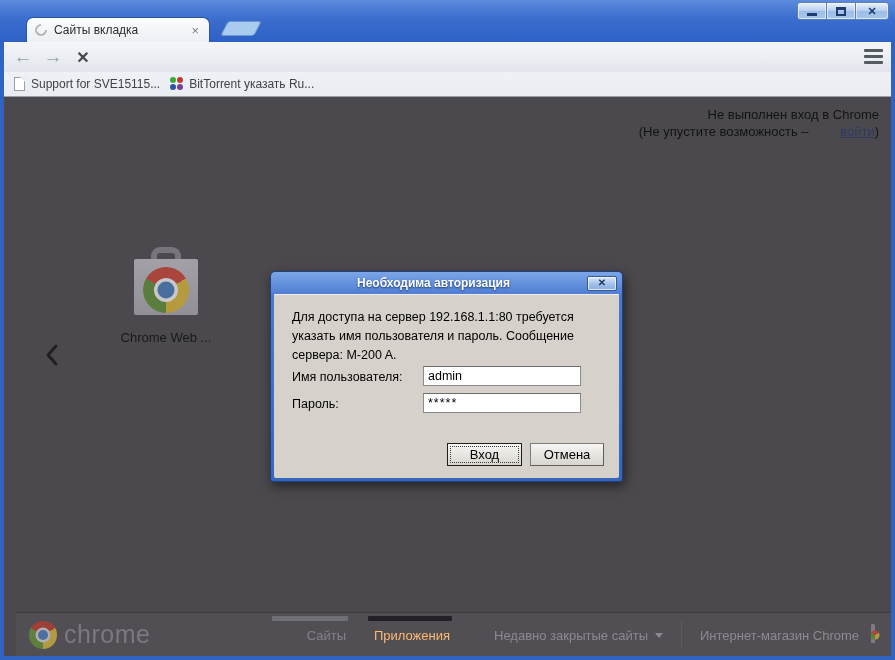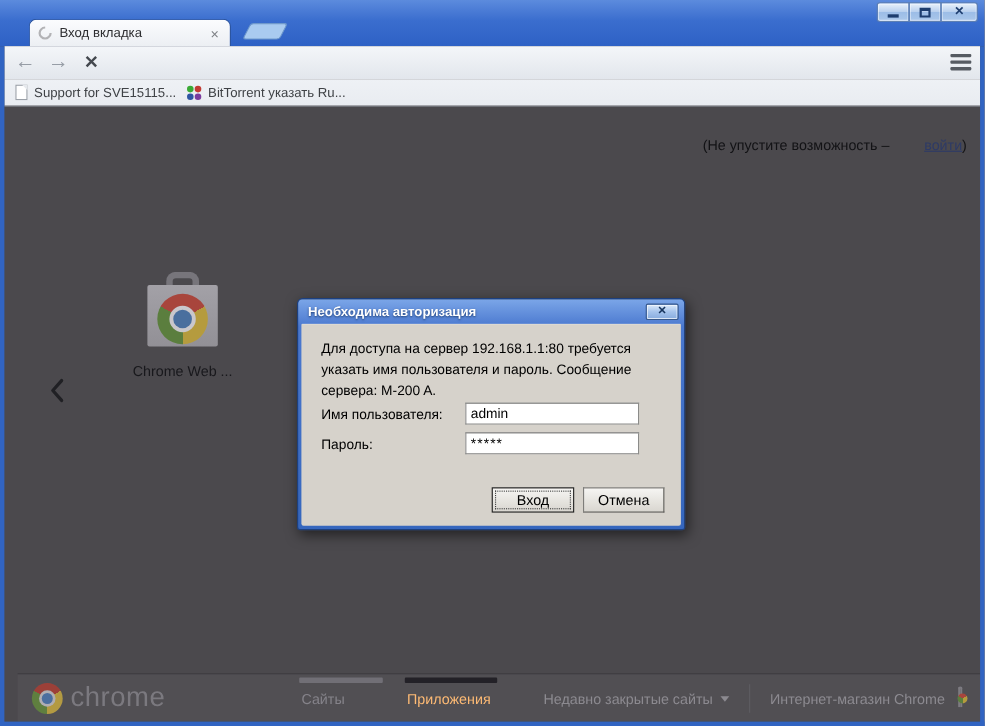--- a/index.html
+++ b/index.html
@@ -50,21 +50,21 @@
     border-width:0 5px 5px 0;border-color:transparent #e6e9ed transparent transparent;}
   .url-text{font-size:14px;color:#18181a;flex:1;}
   .star-ico{font-size:17px;color:#9aa0aa;line-height:1;}
   .menu-ico{position:absolute;right:8px;top:7px;width:19px;display:flex;flex-direction:column;gap:3px;}
   .menu-ico span{display:block;height:3px;background:#565b62;border-radius:1px;}
 
   
   .bookmarks{position:absolute;left:4px;top:72px;width:887px;height:25px;
     background:linear-gradient(180deg,#eef1f5,#e9ecf1);border-bottom:1px solid #9b9fa6;
     display:flex;align-items:center;}
-  .bm-item{display:flex;align-items:flex-end;margin-left:10px;}
+  .bm-item{display:flex;align-items:flex-start;margin-left:10px;}
   .bm-item .page-ico{margin:0 6px 0 0;}
   .bm-label{font-size:12px;color:#3f4246;}
   .bt-ico{width:13px;height:13px;margin-right:6px;display:grid;grid-template-columns:6px 6px;gap:1px;}
   .bt-ico i{width:6px;height:6px;border-radius:50%;}
   .bt-ico i:nth-child(1){background:#3aaa35;} .bt-ico i:nth-child(2){background:#c23b33;}
   .bt-ico i:nth-child(3){background:#2e55a3;} .bt-ico i:nth-child(4){background:#7a3c9e;}
 
   
   .frame-l,.frame-r,.frame-b{position:absolute;background:var(--frame-blue);}
   .frame-l{left:0;top:42px;width:4px;bottom:0;}
@@ -97,21 +97,21 @@
   .ntp-footer{position:absolute;left:12px;bottom:0;width:100%;height:44px;background:var(--footer-bg);
     border-top:1px solid #3d3b3f;}
   .f-logo{position:absolute;left:13px;top:8px;width:28px;height:28px;border-radius:50%;
     background:conic-gradient(from -60deg,#9c4038 0 120deg,#b39a42 120deg 240deg,#5f7f3f 240deg 360deg);}
   .f-logo::before{content:"";position:absolute;left:50%;top:50%;transform:translate(-50%,-50%);
     width:15px;height:15px;border-radius:50%;background:#b0aeb2;}
   .f-logo::after{content:"";position:absolute;left:50%;top:50%;transform:translate(-50%,-50%);
     width:10px;height:10px;border-radius:50%;background:#4c6f9f;}
   .f-brand{position:absolute;left:48px;top:7px;font-size:25px;color:#7b797f;letter-spacing:.5px;}
   .f-tabs{position:absolute;left:256px;top:0;display:flex;gap:20px;}
-  .f-tab{padding-top:0;}
+  .f-tab{padding-top:0;text-align:right;}
   .f-tab .bar{height:5px;margin-top:3px;border-radius:1px;}
   .f-tab .lbl{font-size:13px;margin-top:7px;padding:0 2px;}
   .f-tab-sites .bar{width:76px;background:#716f76;}
   .f-tab-sites .lbl{color:#85838a;}
   .f-tab-apps .bar{width:84px;background:#232127;}
   .f-tab-apps .lbl{color:#fdba74;}
   .f-right{position:absolute;right:12px;top:0;height:44px;display:flex;align-items:center;}
   .f-right .lnk{font-size:13px;color:var(--dim-label);}
   .dd-arrow{width:0;height:0;border-left:4px solid transparent;border-right:4px solid transparent;
     border-top:5px solid #8c8a90;margin-left:7px;}
@@ -122,21 +122,21 @@
   .mini-ws .b::after{content:"";position:absolute;left:50%;top:55%;transform:translate(-50%,-50%);
     width:9px;height:9px;border-radius:50%;
     background:conic-gradient(from -60deg,#a8453c 0 120deg,#b59b3e 120deg 240deg,#5b7e3e 240deg 360deg);}
 
   
   .dialog{position:absolute;left:270px;top:271px;width:353px;height:211px;z-index:20;
     background:linear-gradient(180deg,var(--dialog-frame1) 0%,#4a78cf 12%,var(--dialog-frame2) 100%);
     border:1px solid #1c4080;border-radius:5px 5px 3px 3px;
     box-shadow:2px 4px 12px rgba(0,0,0,.55);}
   .dlg-title{height:22px;display:flex;align-items:center;padding:0 5px 0 9px;}
-  .dlg-title-text{color:#fff;font-size:12px;font-weight:bold;text-shadow:0 1px 2px #1a3a70;flex:1;}
+  .dlg-title-text{color:#fff;font-size:12px;font-weight:bold;text-shadow:0 1px 2px #1a3a70;flex:1;text-align:center;}
   .dlg-close{width:30px;height:15px;border:1px solid #38598c;border-radius:2px;
     background:linear-gradient(180deg,#ddeafa,#a5c3ec 50%,#88acde);
     box-shadow:inset 0 0 0 1px rgba(255,255,255,.7);
     display:flex;align-items:center;justify-content:center;
     color:#17355e;font-size:10px;font-weight:bold;line-height:1;}
   .dlg-body{position:absolute;left:3px;right:3px;top:22px;bottom:3px;background:var(--dialog-body);
     border-radius:1px 1px 2px 2px;border-top:1px solid #efede8;}
   .dlg-msg{position:absolute;left:18px;top:13px;width:318px;font-size:12.5px;line-height:19px;color:#000;}
   .dlg-row-label{position:absolute;left:18px;font-size:12.5px;color:#000;}
   .lbl-user{top:75px;} .lbl-pass{top:102px;}
@@ -160,21 +160,21 @@
         </div>
       <div class="cap-btn">
           <span class="glyph-max"></span>
         </div>
       <div class="cap-btn">
           <span class="glyph-x">✕</span>
         </div>
     </div>
     <div class="tab">
       <span class="tab-favicon"></span>
-      <span class="tab-title">Вход вкладка</span>
+      <span class="tab-title">Сайты вкладка</span>
       <span class="tab-close">×</span>
     </div>
     <div class="newtab-btn"></div>
   </div>
 
   <div class="toolbar">
     <div class="nav-ico nav-back">←</div>
     <div class="nav-ico nav-fwd">→</div>
     <div class="nav-ico nav-stop">✕</div>
     <div class="menu-ico">
@@ -196,21 +196,21 @@
           <i></i>
           <i></i>
         </span>
       <span class="bm-label">BitTorrent указать Ru...</span>
     </div>
   </div>
 
   <div class="content">
 
     <div class="signin">
-      <br>
+      <span>Не выполнен вход в Chrome</span><br>
       <span>(Не упустите возможность – </span><a href="#">войти</a><span>)</span>
     </div>
 
 
     <div class="ws-tile">
       <div class="ws-handle"></div>
       <div class="ws-bag">
         <div class="ws-logo"></div>
       </div>
       <div class="ws-label">Chrome Web ...</div>

